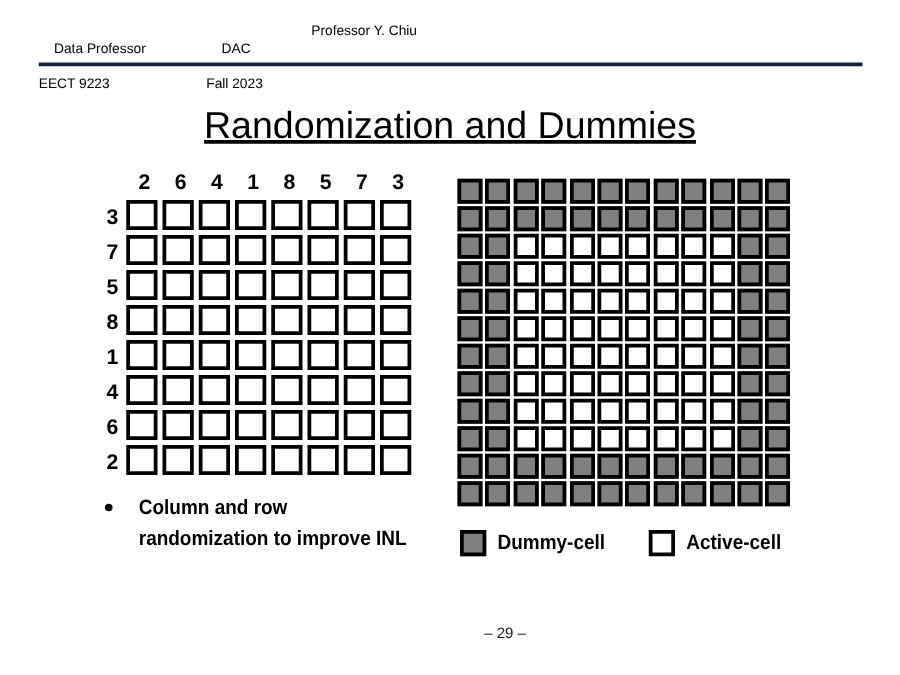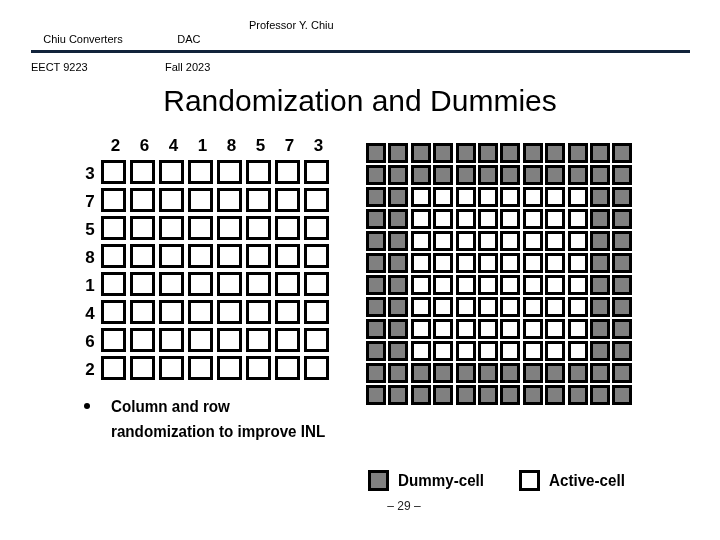--- a/index.html
+++ b/index.html
@@ -50,20 +50,21 @@
   #slide-title {
     position: absolute;
     left: 0;
     top: 62px;
     width: 720px;
     text-align: center;
     font-size: 30px;
     line-height: 38px;
     font-weight: normal;
     white-space: nowrap;
+    text-decoration: underline;
   }
 
   
   #left-grid-block {
     position: absolute;
     left: 80px;
     top: 136px;
     width: 256px;
     height: 250px;
   }
@@ -162,21 +163,20 @@
     transform-origin: left top;
   }
 
   
   #legend {
     position: absolute;
     left: 368px;
     top: 421px;
     width: 280px;
     height: 26px;
-    margin-top: 46px;
   }
   .legend-item {
     position: absolute;
     top: 0;
     height: 26px;
     display: flex;
     align-items: center;
   }
   #legend-dummy  { left: 0px; }
   #legend-active { left: 151px; align-items: center; }
@@ -209,21 +209,21 @@
     line-height: 16px;
     color: #222;
     padding-left: 44px;
   }
 </style>
 </head>
 <body>
 
 <div id="header">
   <div class="hdr-col" id="hdr-course">
-    <span>Chiu Converters</span>
+    <span>Data Professor</span>
     <span class="hdr-line2">EECT 9223</span>
   </div>
   <div class="hdr-col" id="hdr-event">
     <span>DAC</span>
     <span class="hdr-line2">Fall 2023</span>
   </div>
   <div class="hdr-col" id="hdr-prof">Professor Y. Chiu</div>
 </div>
 <div id="header-rule"></div>
 

